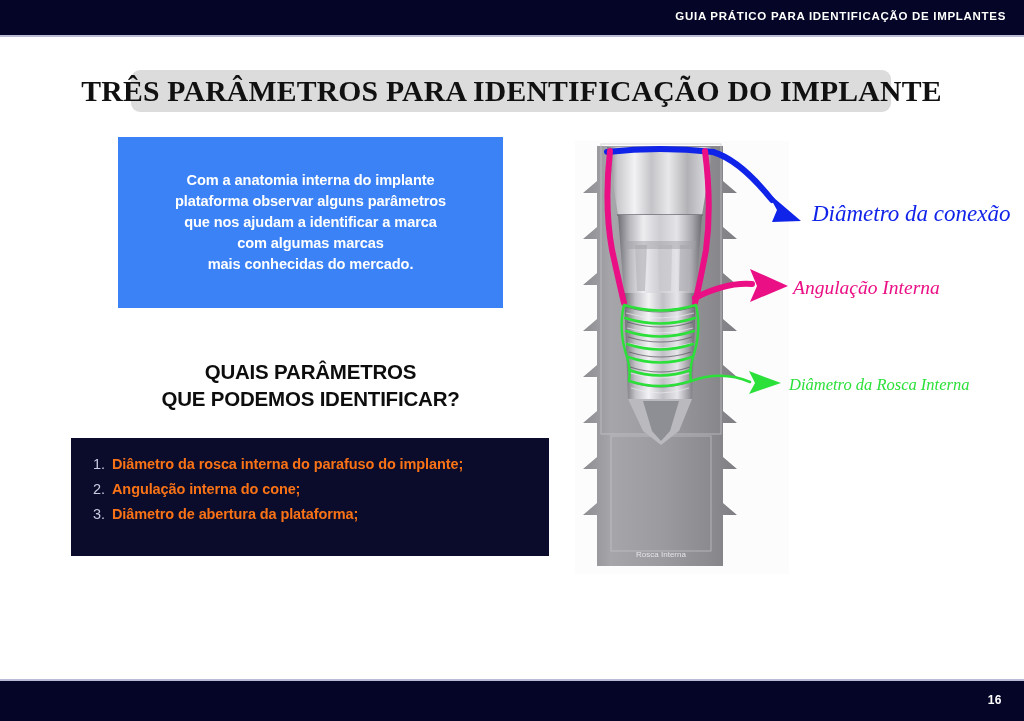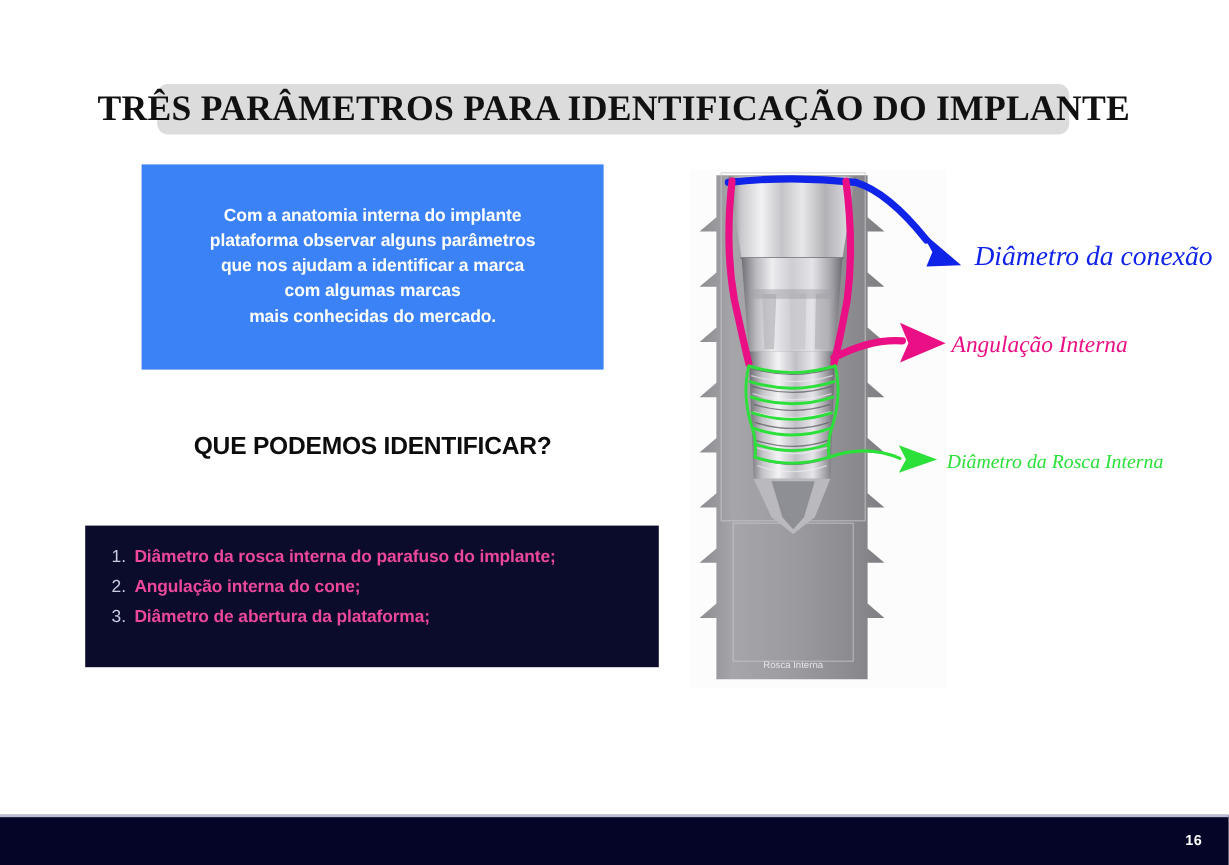--- a/index.html
+++ b/index.html
@@ -135,21 +135,21 @@
   .list-num {
     color: #c9cbe0;
     font-size: 14.5px;
     font-weight: normal;
     width: 22px;
     text-align: right;
     margin-right: 7px;
     flex: none;
   }
   .list-label {
-    color: #ec4899;
+    color: #f97316;
     font-size: 14.5px;
     font-weight: bold;
     letter-spacing: -0.1px;
   }
   
   .figure {
     position: absolute;
     left: 575px;
     top: 141px;
     width: 214px;
@@ -173,36 +173,40 @@
     width: 1024px;
     height: 721px;
     pointer-events: none;
   }
 </style>
 </head>
 <body>
 
 <div class="page">
 
+  <div class="top-bar">
+    <div class="top-bar-title">GUIA PRÁTICO PARA IDENTIFICAÇÃO DE IMPLANTES</div>
+  </div>
 
   <div class="main-title-wrap">
     <div class="main-title">TRÊS PARÂMETROS PARA IDENTIFICAÇÃO DO IMPLANTE</div>
   </div>
 
   <div class="intro-box">
     <div class="intro-text">
       <div>Com a anatomia interna do implante</div>
       <div>plataforma observar alguns parâmetros</div>
       <div>que nos ajudam a identificar a marca</div>
       <div>com algumas marcas</div>
       <div>mais conhecidas do mercado.</div>
     </div>
   </div>
 
   <div class="question-heading">
+    <div>QUAIS PARÂMETROS</div>
     <div>QUE PODEMOS IDENTIFICAR?</div>
   </div>
 
   <div class="list-box">
     <div class="list-item">
       <span class="list-num">1.</span>
       <span class="list-label">Diâmetro da rosca interna do parafuso do implante;</span>
     </div>
     <div class="list-item">
       <span class="list-num">2.</span>

